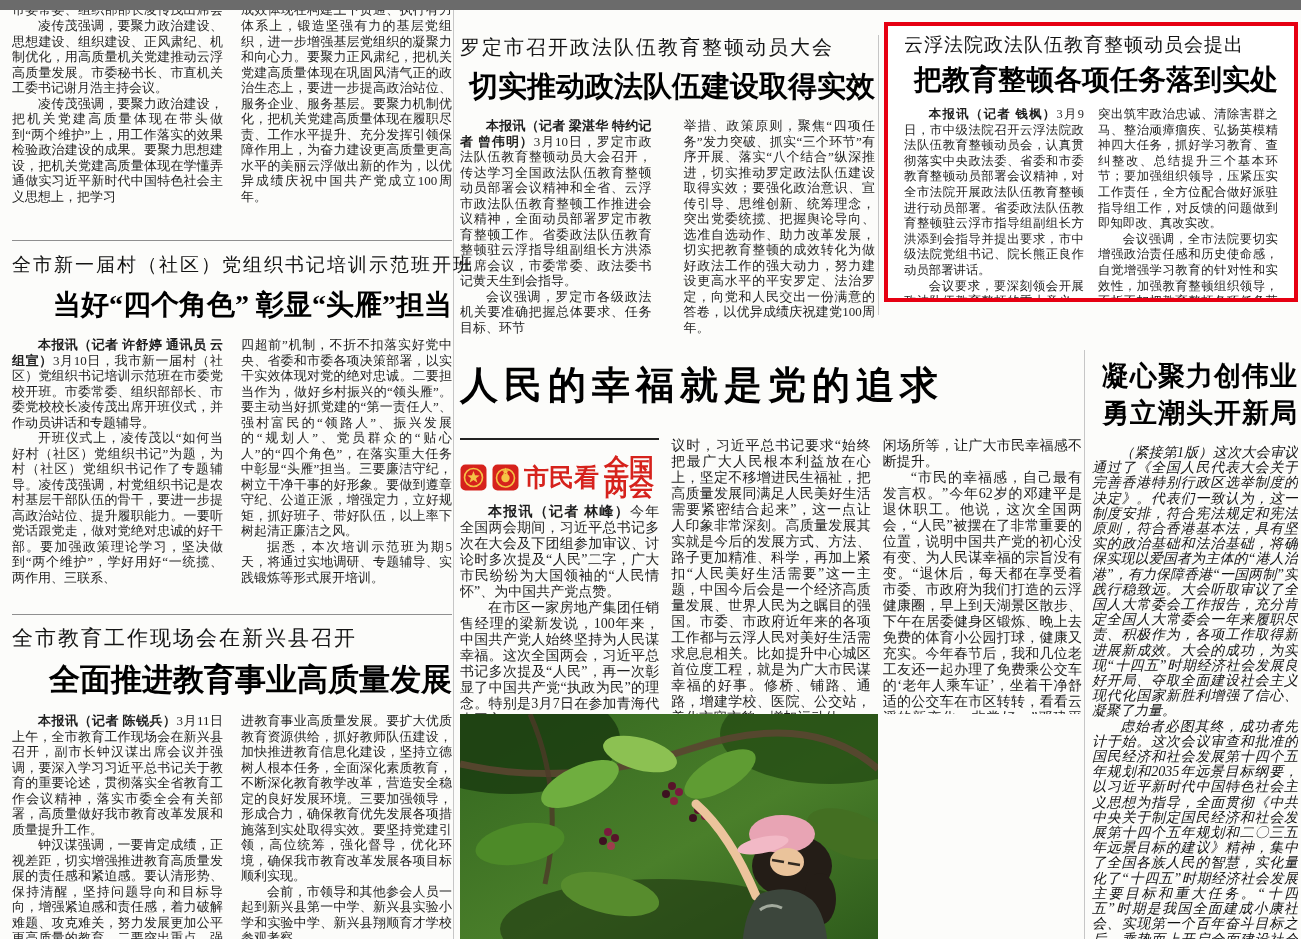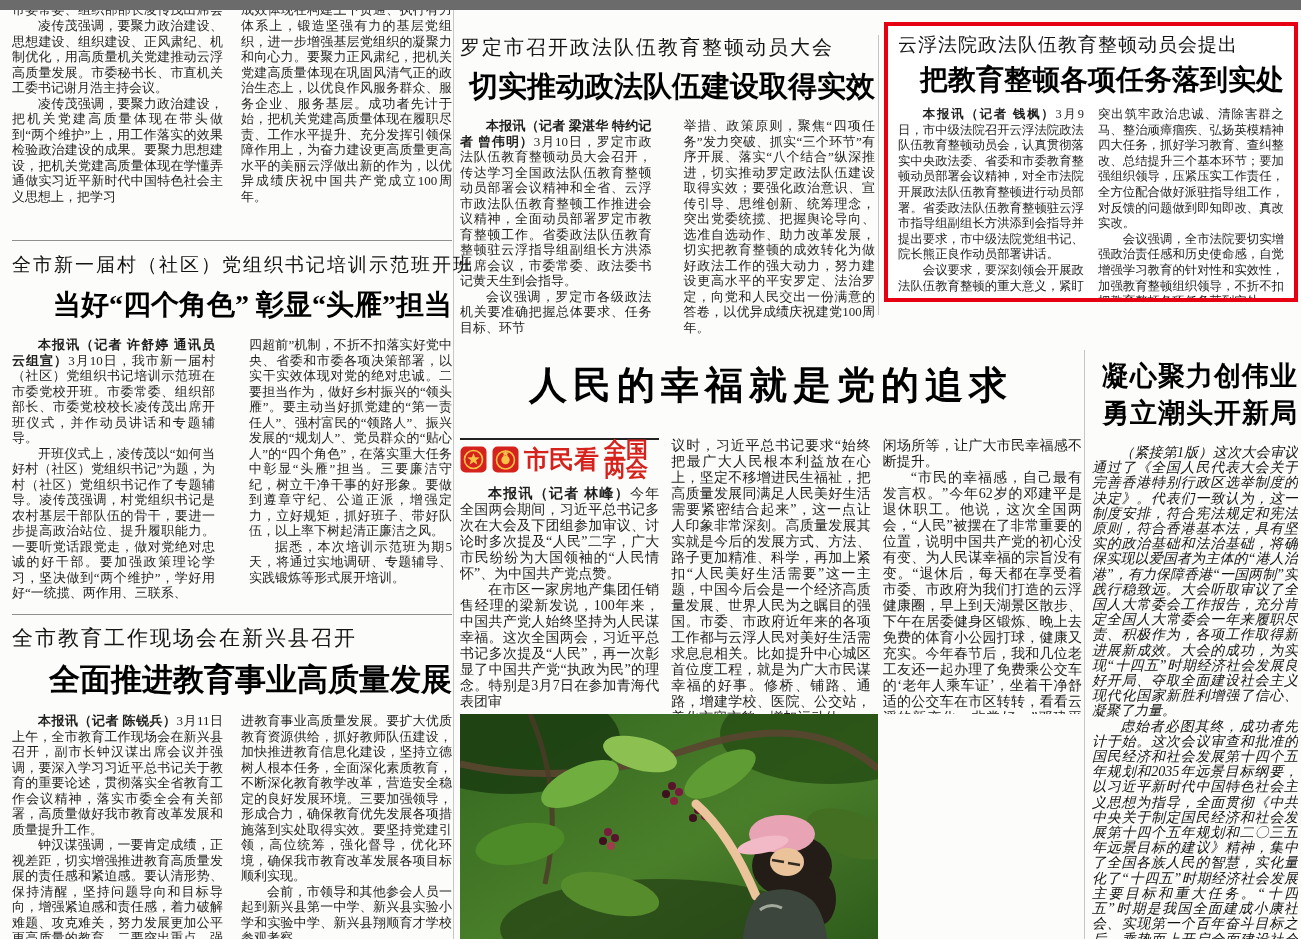--- a/index.html
+++ b/index.html
@@ -20,51 +20,51 @@
   .byline{font-weight:700}
   .cliprow{height:8px;overflow:hidden}
   .cliprow p{margin-top:-8px}
   
   .art-a{left:12px;top:0;width:440px;height:224px;overflow:hidden}
   .art-a .cols{gap:18px}
   
   .art-b{left:12px;top:242px;width:440px}
   .art-b .kicker{font-size:19px}
   .art-b .headline{font-size:28px;margin-top:8px}
-  .art-b .cols{gap:34px;margin-top:13px}
+  .art-b .cols{gap:18px;margin-top:13px}
   
   .art-c{left:12px;top:614px;width:440px;height:325px;overflow:hidden}
   .art-c .kicker{font-size:21px}
   .art-c .headline{font-size:31px;margin-top:7px}
   .art-c .cols{gap:18px;margin-top:12px}
   
   .art-d{left:460px;top:24px;width:415px}
   .art-d .kicker{font-size:20px}
   .art-d .headline{font-size:29px;margin-top:6px}
   .art-d .cols{gap:32px;margin-top:11px}
   
   .art-e{left:884px;top:12px;width:414px;height:280px;border:4px solid #e60012;background:#fff;
-         padding:6px 10px;overflow:hidden}
+         padding:6px 16px;overflow:hidden}
   .art-e .kicker{font-size:19px;letter-spacing:1px}
   .art-e .headline{font-size:28px;margin-top:3px}
   .art-e .cols{gap:14px;margin-top:8px}
   .art-e p.body{font-size:12.4px;line-height:15.6px}
   
-  .art-f-head{left:460px;top:350px;width:622px;text-align:center;font-weight:700;font-size:38px;
+  .art-f-head{left:460px;top:350px;width:622px;font-weight:700;font-size:38px;
               letter-spacing:6px;color:#000;white-space:nowrap}
   .art-f-body{left:460px;top:428px;width:622px;height:276px;overflow:hidden}
   .art-f-body .cols{gap:12px}
   .art-f-body p.body{font-size:14px;line-height:16px}
   
-  .logo-block{border-top:2px solid #222;padding-top:0;margin-bottom:8px}
+  .logo-block{border-top:2px solid #222;padding-top:18px;margin-bottom:8px}
   .logo-row{display:flex;align-items:center;gap:5px}
   .logo-prefix{font-family:"Liberation Sans","DejaVu Sans",sans-serif;font-weight:700;
                color:#d6221c;font-size:25px;white-space:nowrap}
   .logo-big{font-family:"Liberation Sans","DejaVu Sans",sans-serif;font-weight:700;color:#d6221c;
-            font-size:22px;line-height:19px;white-space:nowrap}
+            font-size:25px;line-height:19px;white-space:nowrap}
   .emblem{width:27px;height:27px;flex:0 0 auto}
   
   .art-g{left:1092px;top:348px;width:206px;height:591px;overflow:hidden}
   .art-g .headline{font-size:27px;line-height:37px;letter-spacing:1px}
   .art-g .gbody{margin-top:13px}
   .art-g p.body{font-size:14px;line-height:15.2px;font-style:italic;color:#111}
   
   .photo{position:absolute;left:460px;top:704px;width:418px;height:235px;overflow:hidden}
   .photo svg{display:block}
 </style>
@@ -85,21 +85,21 @@
         <div class="cliprow">
             <p class="body">市委常委、组织部部长凌传茂出席会议并讲话。</p>
           </div>
         <p class="body indent">凌传茂强调，要聚力政治建设、思想建设、组织建设、正风肃纪、机制优化，用高质量机关党建推动云浮高质量发展。市委秘书长、市直机关工委书记谢月浩主持会议。</p>
         <p class="body indent">凌传茂强调，要聚力政治建设，把机关党建高质量体现在带头做到“两个维护”上，用工作落实的效果检验政治建设的成果。要聚力思想建设，把机关党建高质量体现在学懂弄通做实习近平新时代中国特色社会主义思想上，把学习</p>
       </div>
       <div class="col">
         <div class="cliprow">
             <p class="body">成效体现在构建上下贯通、执行有力的组织</p>
           </div>
-        <p class="body">体系上，锻造坚强有力的基层党组织，进一步增强基层党组织的凝聚力和向心力。要聚力正风肃纪，把机关党建高质量体现在巩固风清气正的政治生态上，以优良作风服务群众、服务企业、服务基层。成功者先计于始，把机关党建高质量体现在履职尽责、工作水平提升、充分发挥引领保障作用上，为奋力建设更高质量更高水平的美丽云浮做出新的作为，以优异成绩庆祝中国共产党成立100周年。</p>
+        <p class="body">体系上，锻造坚强有力的基层党组织，进一步增强基层党组织的凝聚力和向心力。要聚力正风肃纪，把机关党建高质量体现在巩固风清气正的政治生态上，要进一步提高政治站位、服务企业、服务基层。要聚力机制优化，把机关党建高质量体现在履职尽责、工作水平提升、充分发挥引领保障作用上，为奋力建设更高质量更高水平的美丽云浮做出新的作为，以优异成绩庆祝中国共产党成立100周年。</p>
       </div>
     </div>
   </section>
 
   <section class="art art-b">
     <h3 class="kicker">全市新一届村（社区）党组织书记培训示范班开班</h3>
     <h1 class="headline">当好“四个角色” 彰显“头雁”担当</h1>
     <div class="cols">
       <div class="col">
         <p class="body indent"><b class="byline">本报讯（记者 许舒婷 通讯员 云组宣）</b><span>3月10日，我市新一届村（社区）党组织书记培训示范班在市委党校开班。市委常委、组织部部长、市委党校校长凌传茂出席开班仪式，并作动员讲话和专题辅导。</span></p>

